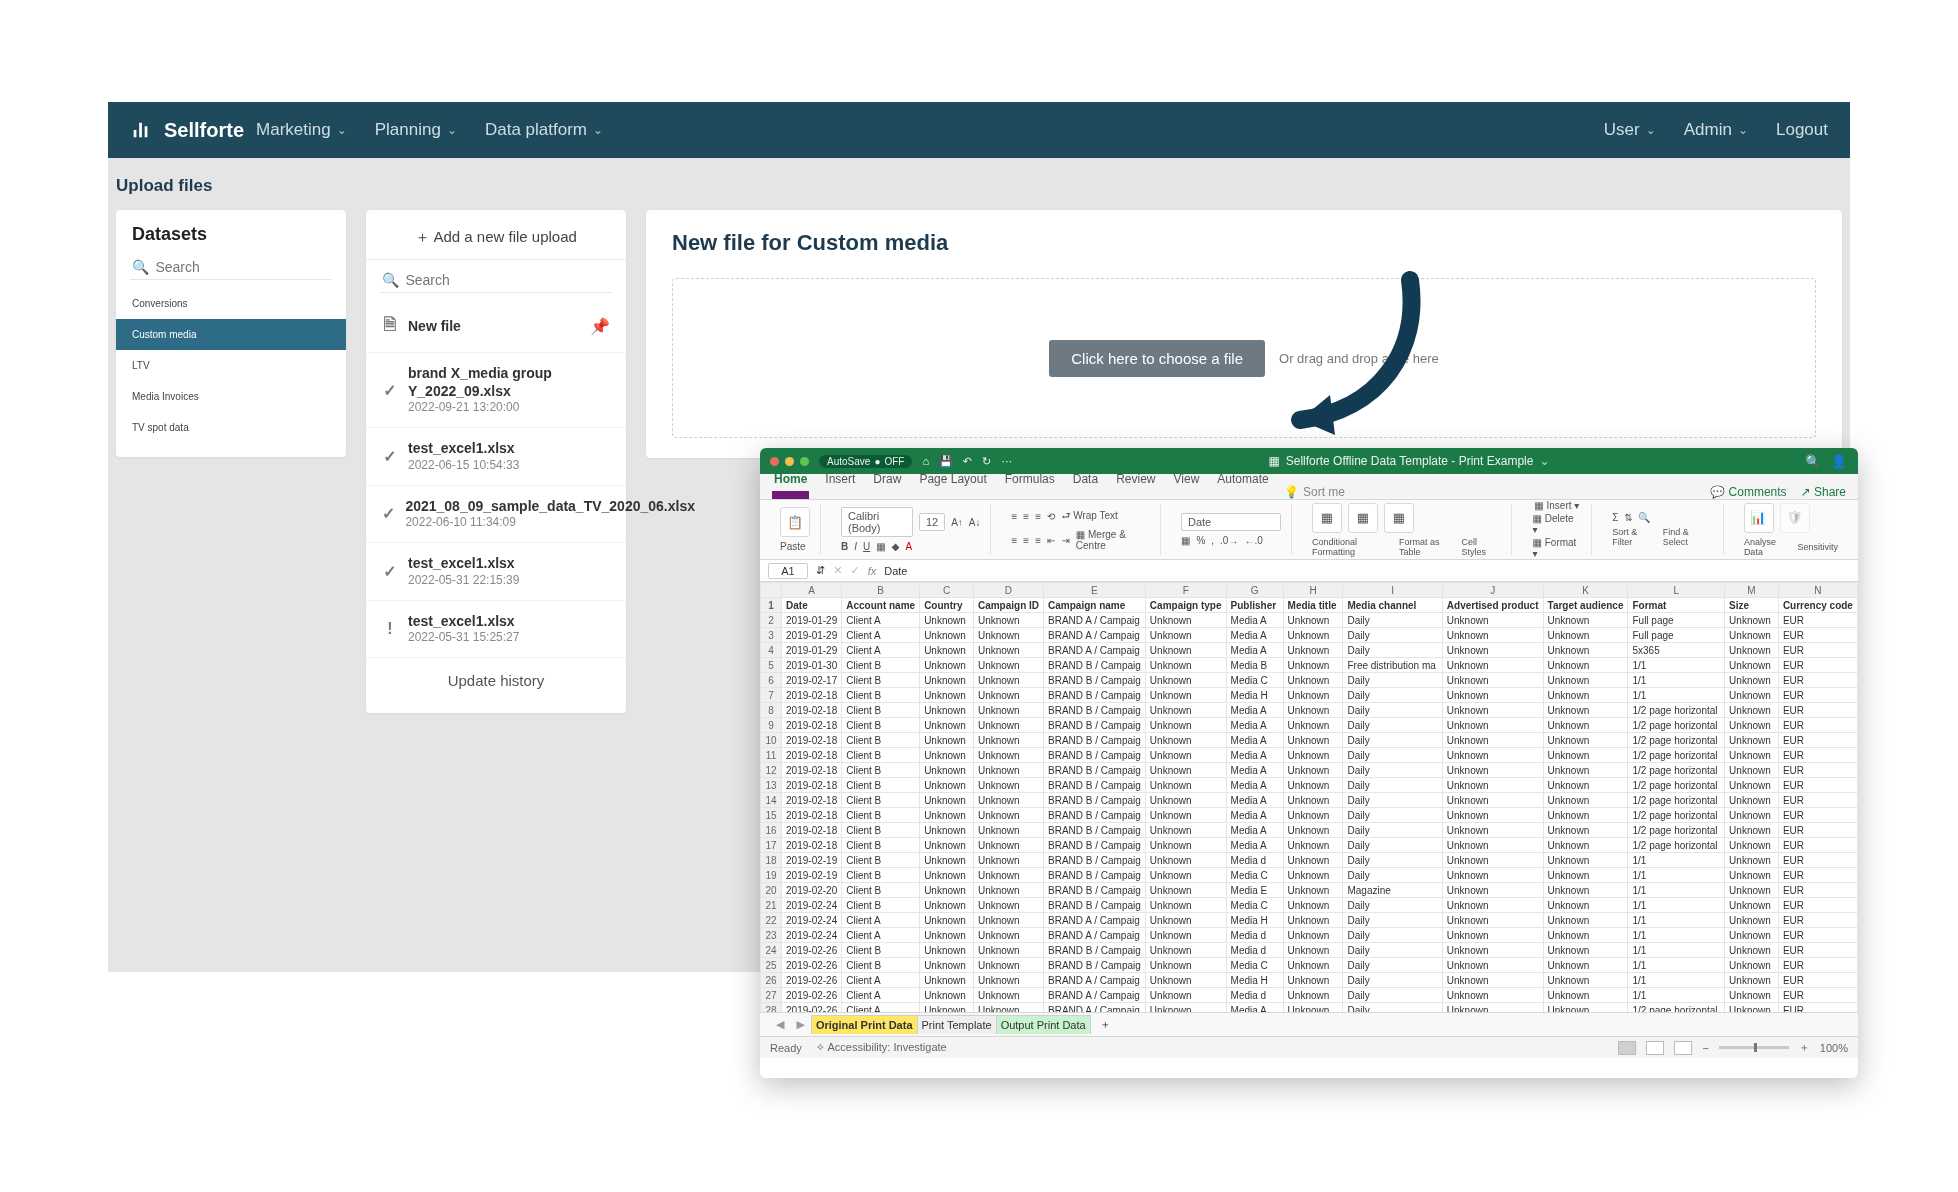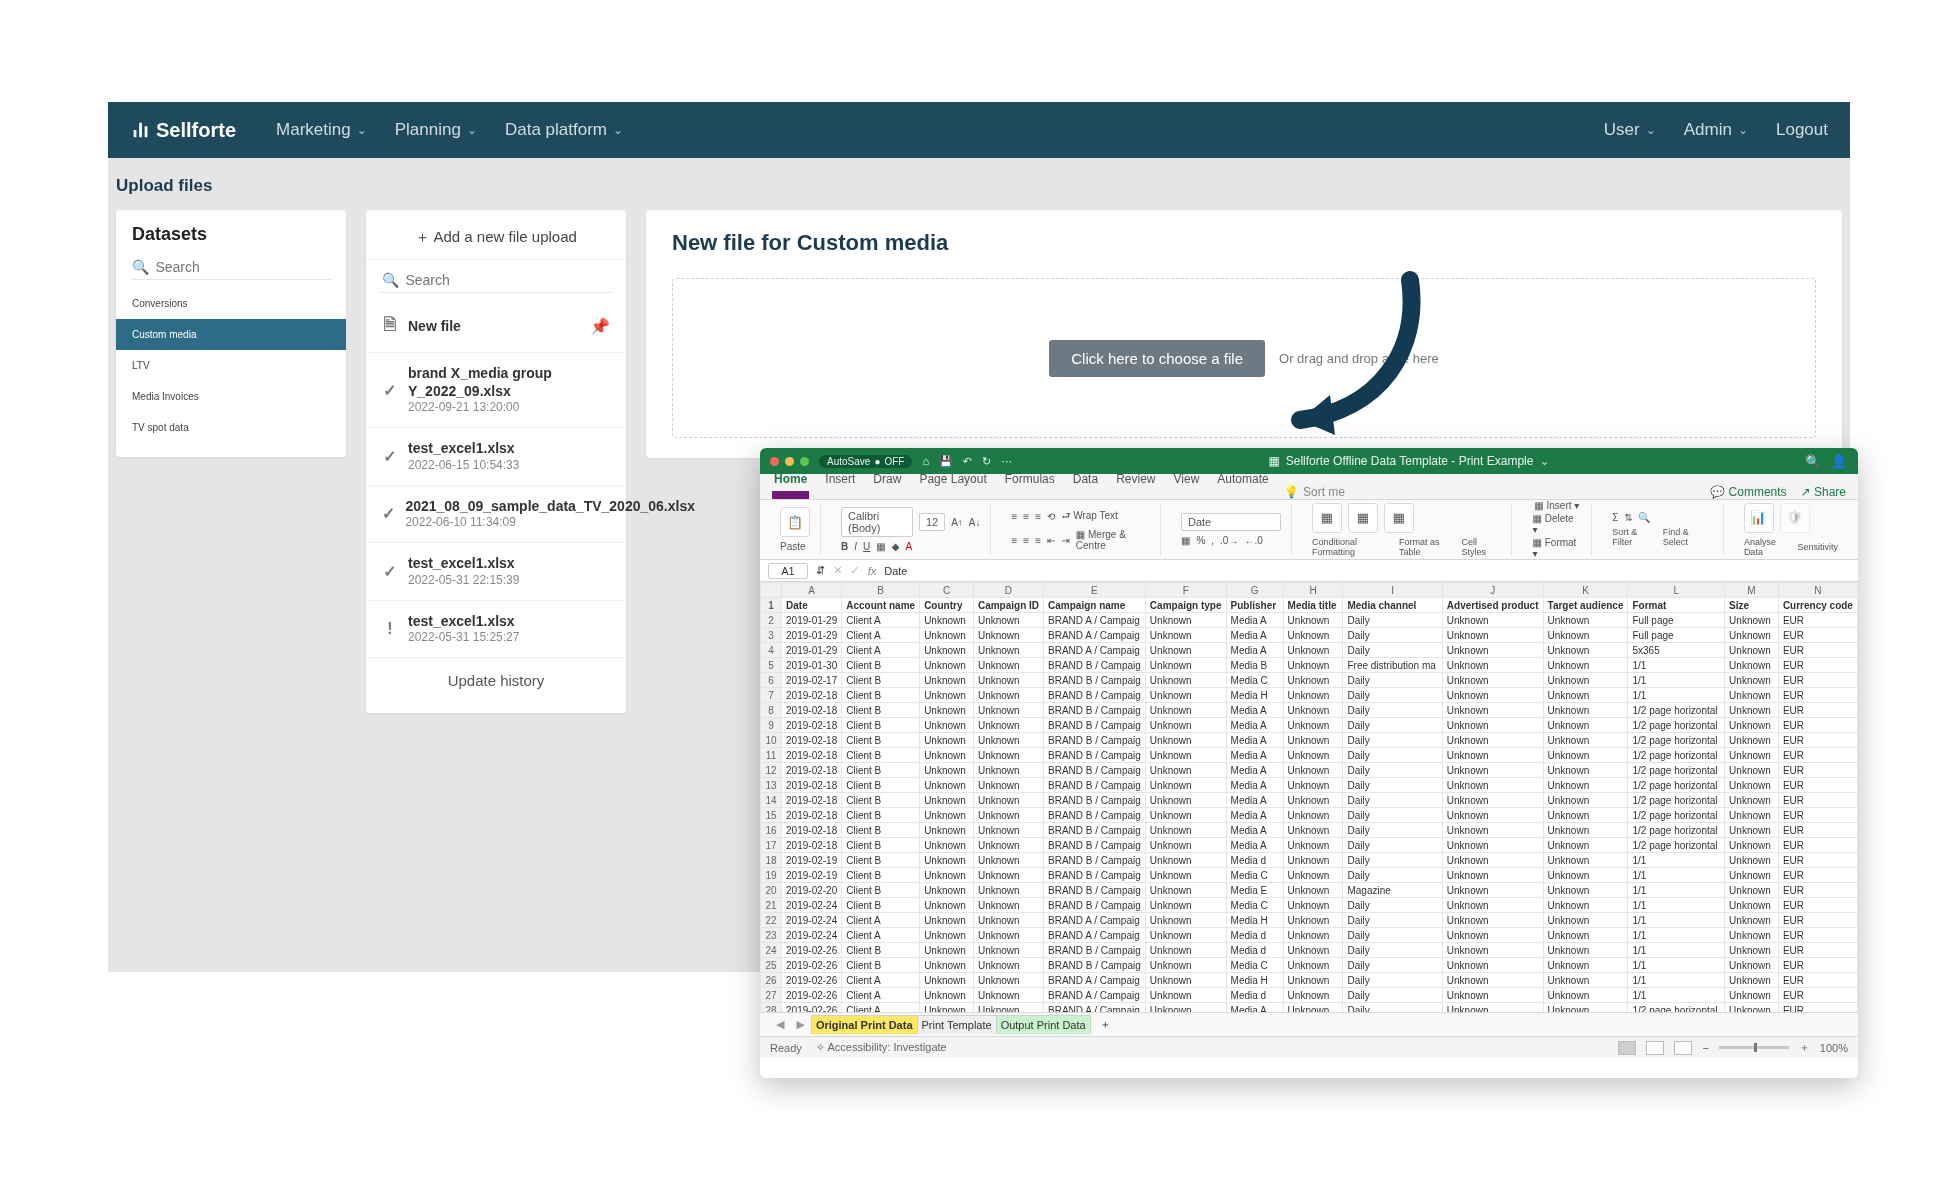--- a/index.html
+++ b/index.html
@@ -1,20 +1,20 @@
 <!DOCTYPE html>
 <html><head>
 <meta charset="utf-8">
 <style>
   *{box-sizing:border-box;margin:0;padding:0;font-family:Arial,Helvetica,sans-serif}
   body{background:#fff}
   .wrap{width:1958px;height:1192px;position:relative;background:#fff}
   
   .topnav{position:absolute;left:108px;top:102px;right:108px;height:56px;background:#1e4a5c;color:#fff;display:flex;align-items:center;padding:0 22px;font-size:18px}
-  .brand{display:flex;align-items:center;gap:4px;font-weight:600;font-size:20px;margin-right:40px}
+  .brand{display:flex;align-items:center;gap:12px;font-weight:600;font-size:20px;margin-right:12px}
   .brand svg{width:22px;height:22px}
   .nav-links{display:flex;gap:28px;align-items:flex-start;color:#d0dde2;font-size:17px}
   .nav-link{display:flex;align-items:center;gap:6px;cursor:pointer}
   .spacer{flex:1}
   .chev{font-size:12px;opacity:.8}
   
   .page{position:absolute;left:108px;top:158px;right:108px;bottom:220px;background:#e5e5e5;padding:18px 8px}
   .page-title{font-size:17px;font-weight:600;color:#1e3a4f;margin-bottom:14px}
   .cols{display:flex;gap:20px;align-items:flex-start}
   .panel{background:#fff;border-radius:4px;box-shadow:0 1px 3px rgba(0,0,0,.06)}

